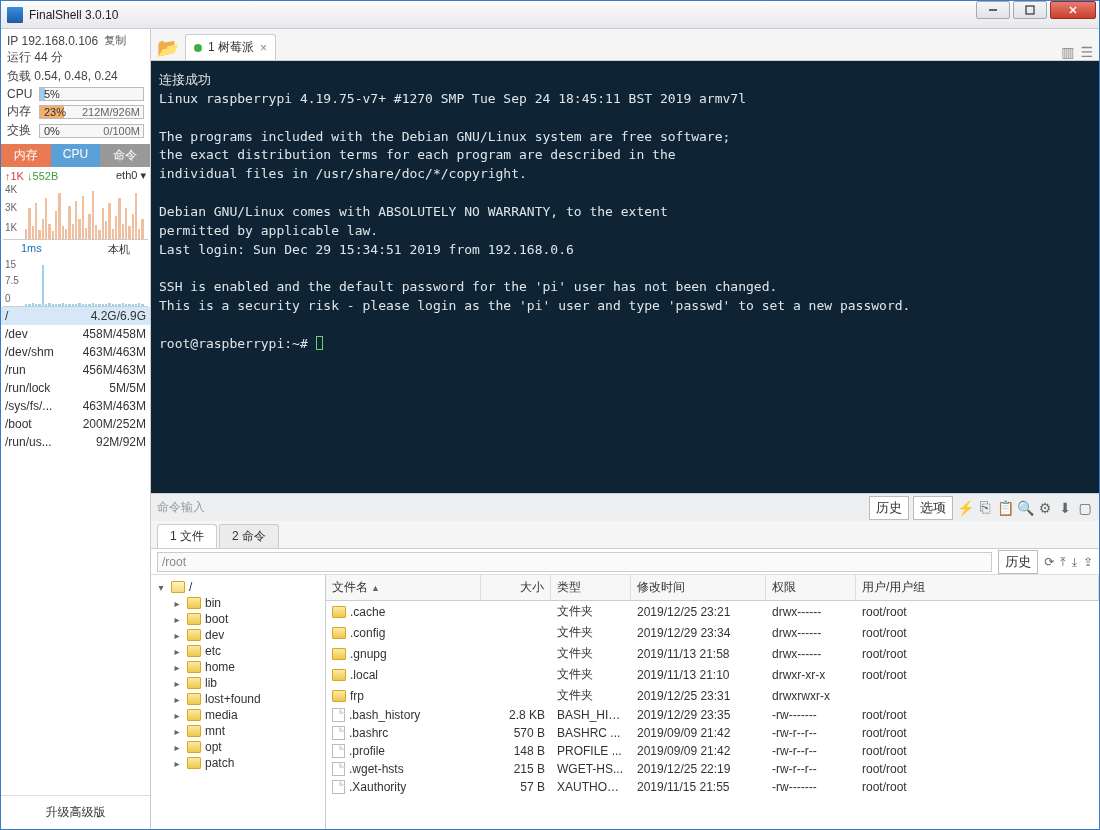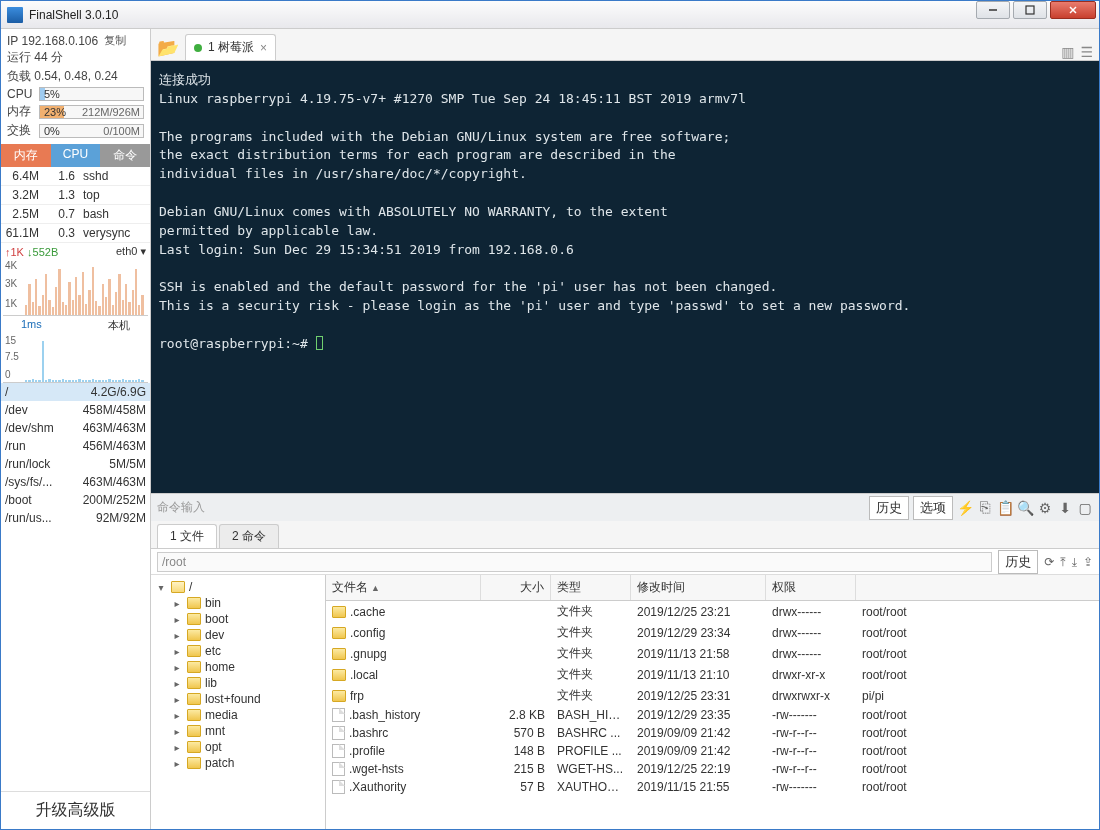--- a/index.html
+++ b/index.html
@@ -53,21 +53,21 @@
 .pingchart { height:48px; border-bottom:1px solid #ccc; position:relative; margin:0 2px;}
 .pingbars { position:absolute; left:22px; right:4px; bottom:0; top:4px; display:flex; align-items:flex-end; gap:1px;}
 .pingbars span { flex:1; background:#9cd1ef;}
 
 .disk-head { display:flex; font-size:12px; border-top:1px solid #ccc; border-bottom:1px solid #ccc;}
 .disk-head div { padding:3px 4px;}
 .disk-head .a { width:70px;} .disk-head .b { flex:1; text-align:right;}
 .disk-row { display:flex; font-size:12px; }
 .disk-row .a { width:70px; padding:2px 4px;} .disk-row .b { flex:1; text-align:right; padding:2px 4px;}
 .disk-row.sel { background:#d6e8f7;}
-.upgrade { text-align:center; padding:8px 0; font-size:16px; color:#333; border-top:1px solid #ddd;}
+.upgrade { text-align:center; padding:8px 0; font-size:12px; color:#333; border-top:1px solid #ddd;}
 
 
 .main { flex:1; display:flex; flex-direction:column; min-width:0;}
 .tabbar { height:32px; display:flex; align-items:flex-end; padding:0 6px; gap:4px; border-bottom:1px solid #ccc; background:#f5f5f5;}
 .tb-open { width:24px; height:24px; display:flex;align-items:center;justify-content:center; color:#2a7fce; font-size:18px;}
 .tab { height:26px; border:1px solid #ccc; border-bottom:none; background:#fff; display:flex; align-items:center; padding:0 8px; gap:6px; border-radius:3px 3px 0 0; font-size:12px;}
 .tab .dot { width:8px;height:8px;border-radius:50%; background:#3fae3f;}
 .tab .x { color:#888; cursor:pointer; font-size:12px;}
 .tb-icons { margin-left:auto; display:flex; gap:6px; color:#888; font-size:14px;}
 .tb-icons span{cursor:pointer;}
@@ -168,42 +168,20 @@
               <span class="right">0/100M</span>
             </div>
         </div>
       </div>
 
       <div class="proc-head">
         <div class="c1">内存</div>
         <div class="c2">CPU</div>
         <div class="c3">命令</div>
       </div>
-      <div class="proc-tbl" id="proc-tbl">
-          <div class="proc-row">
-            <div>6.4M</div>
-            <div>1.6</div>
-            <div>sshd</div>
-          </div>
-          <div class="proc-row">
-            <div>3.2M</div>
-            <div>1.3</div>
-            <div>top</div>
-          </div>
-          <div class="proc-row">
-            <div>2.5M</div>
-            <div>0.7</div>
-            <div>bash</div>
-          </div>
-          <div class="proc-row">
-            <div>61.1M</div>
-            <div>0.3</div>
-            <div>verysync</div>
-          </div>
-        </div>
 
       <div class="net-row">
         <span class="up">↑1K</span>&nbsp;
         <span class="dn">↓552B</span>
         <span class="net-if">eth0 ▾</span>
       </div>
       <div class="sparkline">
         <span class="spark-lbl" style="top:0">4K</span>
         <span class="spark-lbl" style="top:18px">3K</span>
         <span class="spark-lbl" style="top:38px">1K</span>
@@ -460,20 +438,21 @@
                 </div>
               </div>
           </div>
           <div class="filetbl">
             <div class="ft-head">
               <div class="col-name"><span>文件名</span><span class="asc">▲</span></div>
               <div class="col-size">大小</div>
               <div class="col-type">类型</div>
               <div class="col-date">修改时间</div>
               <div class="col-perm">权限</div>
+              <div class="col-own">用户/用户组</div>
             </div>
             <div id="filerows">
                 <div class="ft-row">
                   <div class="col-name">
                     <span class="fld"></span>
                     <span>.cache</span>
                   </div>
                   <div class="col-size"></div>
                   <div class="col-type">文件夹</div>
                   <div class="col-date">2019/12/25 23:21</div>
@@ -515,21 +494,20 @@
                 </div>
                 <div class="ft-row">
                   <div class="col-name">
                     <span class="fld"></span>
                     <span>frp</span>
                   </div>
                   <div class="col-size"></div>
                   <div class="col-type">文件夹</div>
                   <div class="col-date">2019/12/25 23:31</div>
                   <div class="col-perm">drwxrwxr-x</div>
-                  <div class="col-own">pi/pi</div>
                 </div>
                 <div class="ft-row">
                   <div class="col-name">
                     <span class="fileico"></span>
                     <span>.bash_history</span>
                   </div>
                   <div class="col-size">2.8 KB</div>
                   <div class="col-type">BASH_HIS...</div>
                   <div class="col-date">2019/12/29 23:35</div>
                   <div class="col-perm">-rw-------</div>

